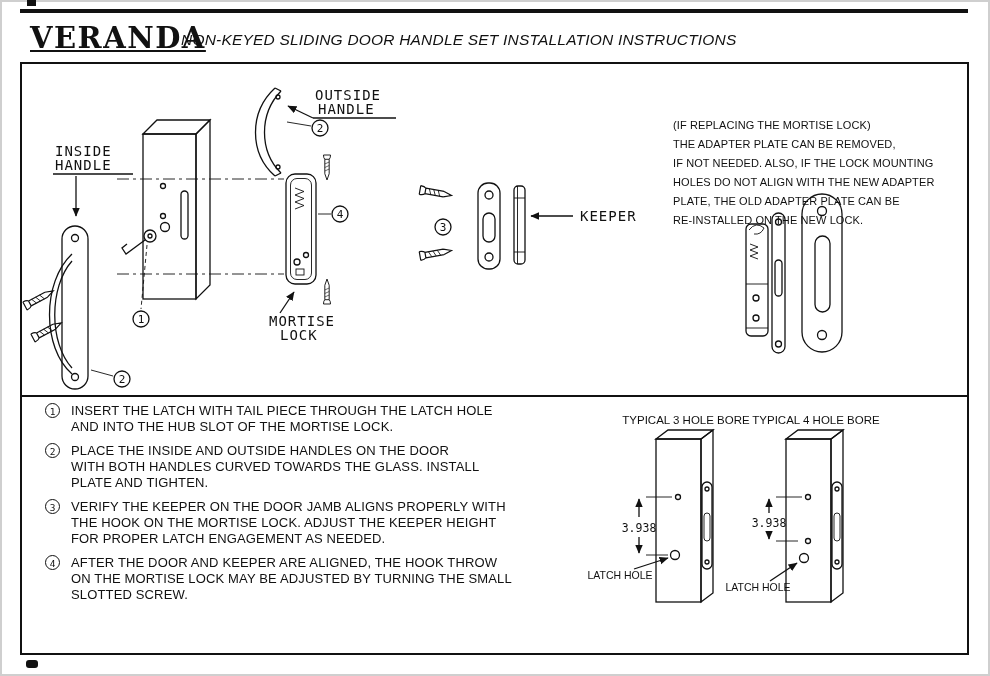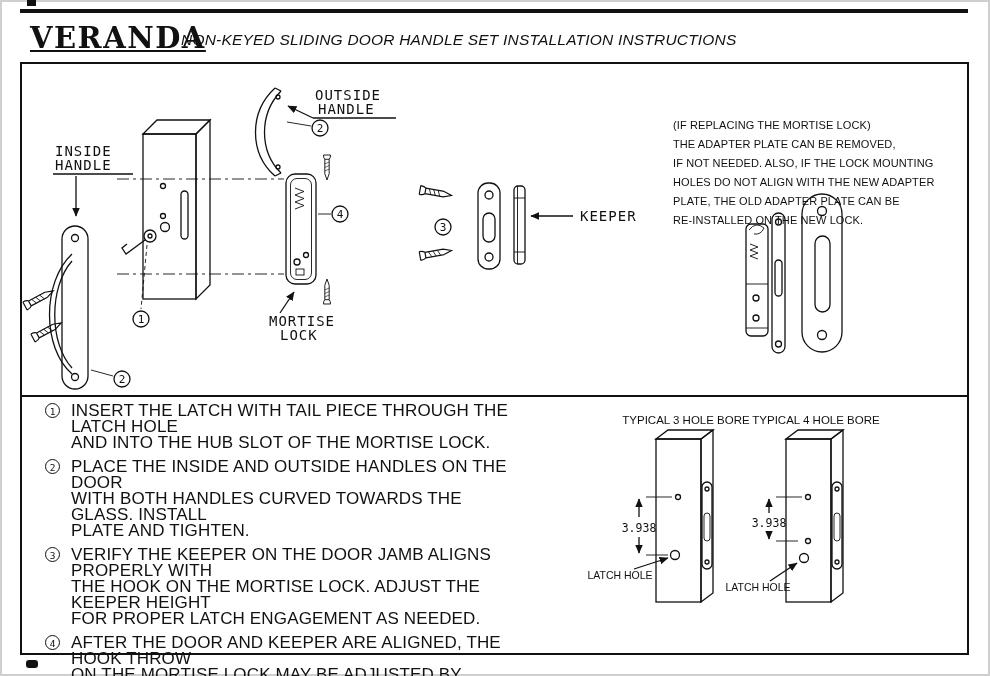--- a/index.html
+++ b/index.html
@@ -22,21 +22,21 @@
   .diagram-svg{position:absolute;left:0;top:0;}
   .note{position:absolute;left:651px;top:20px;width:290px;font-size:11px;line-height:19px;letter-spacing:0.1px;margin-top:32px;}
   .steps-section{position:absolute;left:0;top:331px;width:945px;height:258px;border-top:2px solid #111;}
   .steps{position:absolute;left:23px;top:6px;width:470px;}
   .step{display:flex;align-items:flex-start;margin-bottom:8px;}
   .stepnum{
     flex:0 0 auto;width:15px;height:15px;border:1.3px solid #111;border-radius:50%;
     font-family:"DejaVu Sans Mono",monospace;font-size:9.5px;line-height:15px;text-align:center;
     margin-top:0px;margin-right:11px;box-sizing:border-box;
   }
-  .steplines{font-size:17px;line-height:16px;letter-spacing:0.15px;}
+  .steplines{font-size:13px;line-height:16px;letter-spacing:0.15px;}
   .bore-svg{position:absolute;left:560px;top:8px;}
   
   svg .ln{stroke:#111;stroke-width:1.3;fill:none;}
   svg .thin{stroke:#111;stroke-width:0.9;fill:none;}
   svg .cadtext{font-family:"DejaVu Sans Mono",monospace;font-size:14px;letter-spacing:1px;fill:#111;}
   svg .callout-num{font-family:"DejaVu Sans Mono",monospace;font-size:11px;fill:#111;text-anchor:middle;}
   svg .boretitle{font-family:"Liberation Sans",sans-serif;font-size:11.5px;fill:#111;text-anchor:middle;}
   svg .dimtext{font-family:"DejaVu Sans Mono",monospace;font-size:11.5px;fill:#111;text-anchor:middle;}
   svg .smalllabel{font-family:"Liberation Sans",sans-serif;font-size:10.5px;fill:#111;text-anchor:middle;}
 </style>

